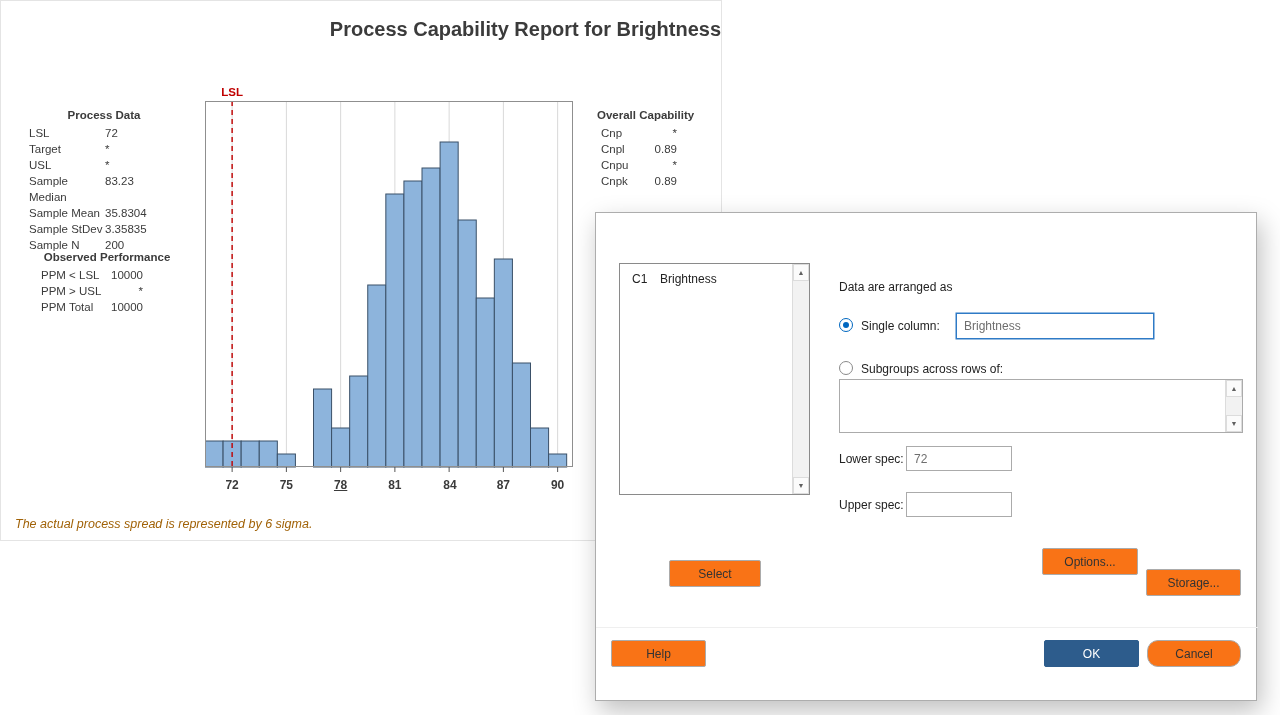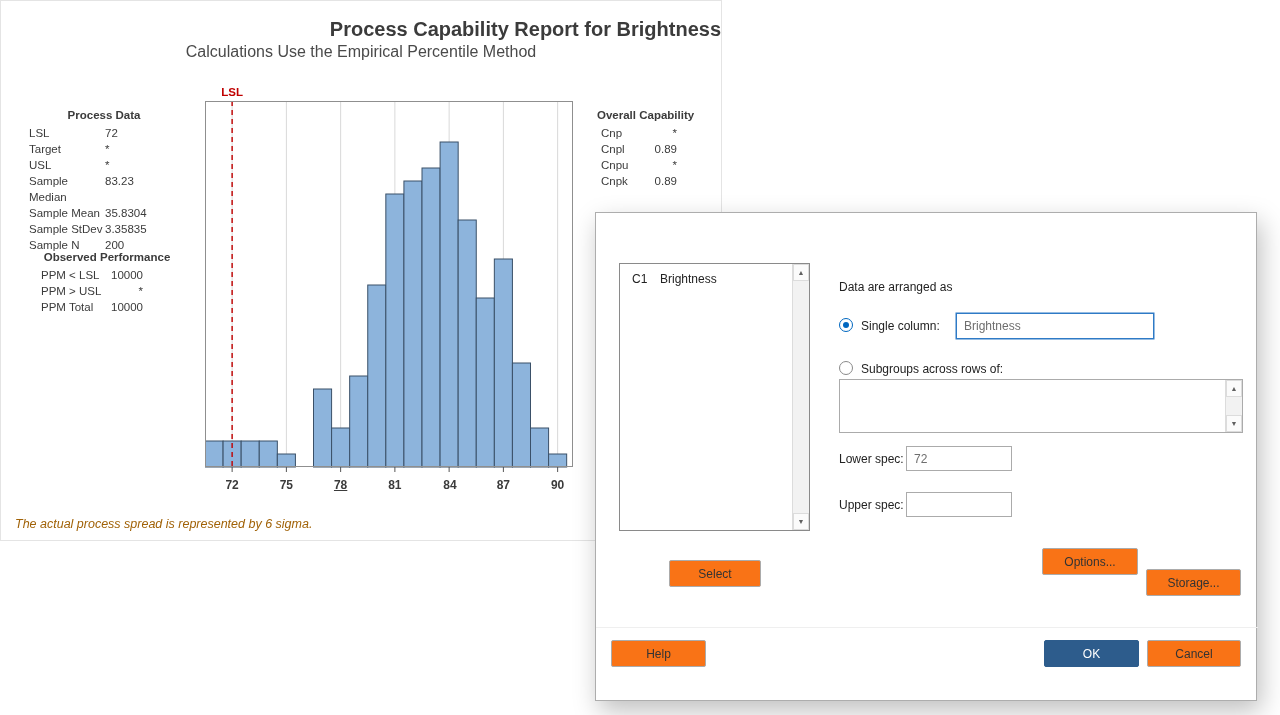--- a/index.html
+++ b/index.html
@@ -43,42 +43,42 @@
   
   .dialog { position:absolute; left:595px; top:212px; width:662px; height:489px;
             background:#fff; border:1px solid #adadad; font-size:12px; color:#222;
             box-shadow:4px 10px 24px rgba(0,0,0,.25); }
   .titlebar { position:absolute; left:0; top:0; width:100%; height:27px;
               background:#fff; border-bottom:1px solid #f0f0f0; }
   .dialog-title { position:absolute; left:11px; top:7px; color:#1a1a1a; }
   .close-btn { position:absolute; right:6px; top:4px; width:24px; height:20px;
                text-align:center; line-height:20px; font-size:12px; color:#333; cursor:pointer; }
 
-  .listbox { position:absolute; left:23px; top:50px; width:191px; height:268px;
+  .listbox { position:absolute; left:23px; top:50px; width:191px; height:232px;
              border:1px solid #8a8a8a; background:#fff; }
   .list-item { position:absolute; left:0; top:8px; width:calc(100% - 18px);
                padding-left:12px; display:flex; cursor:default; }
   .col-id { width:28px; }
   .vscroll { position:absolute; top:0; right:0; bottom:0; width:17px;
              background:#f2f2f2; border-left:1px solid #dcdcdc; }
   .scroll-btn { position:absolute; left:0; width:16px; height:17px; background:#fbfbfb;
                 border:1px solid #dcdcdc; color:#606060; font-size:7px; text-align:center;
                 line-height:15px; cursor:pointer; }
   .scroll-btn.up { top:0; }
   .scroll-btn.down { bottom:0; }
 
   .btn { position:absolute; background:#f97316; border:1px solid #ababab; border-radius:2px;
          font-size:12px; color:#333; text-align:center; font-family:inherit; cursor:pointer; }
   .select-btn { left:73px; top:347px; width:92px; height:27px; }
   .options-btn { left:446px; top:335px; width:96px; height:27px; }
   .storage-btn { left:550px; top:322px; width:95px; height:27px;margin-top:34px; }
   .help-btn { left:15px; top:427px; width:95px; height:27px; }
   .ok-btn { left:448px; top:427px; width:95px; height:27px;
             background:var(--accent-blue); border-color:var(--accent-blue); color:#fff; }
-  .cancel-btn { left:551px; top:427px; width:94px; height:27px; }
+  .cancel-btn { left:551px; top:427px; width:94px; height:27px;border-radius:11px; }
 
   .group-label { position:absolute; left:243px; top:67px; }
   .radio { position:absolute; width:14px; height:14px; border:1px solid #8a8a8a;
            border-radius:50%; background:#fff; cursor:pointer; }
   .radio.checked { border-color:var(--radio-blue); }
   .radio.checked::after { content:""; position:absolute; left:3px; top:3px; width:6px;
                           height:6px; border-radius:50%; background:var(--radio-blue); }
   .radio1 { left:243px; top:105px; }
   .radio1-label { position:absolute; left:265px; top:106px; cursor:pointer; }
   .radio2 { left:243px; top:148px; }
@@ -97,21 +97,20 @@
   .upper-input { left:310px; top:279px; width:106px; height:25px; }
   .separator { position:absolute; left:0; top:414px; width:662px; height:1px; background:#efefef; }
 </style>
 </head>
 <body>
 
 <div class="canvas">
 
   <section class="report-card">
     <div class="report-title">Process Capability Report for Brightness</div>
-    <div class="report-subtitle">Calculations Use the Empirical Percentile Method</div>
 
     <div class="stat-panel process-panel">
       <div class="panel-title">Process Data</div>
       <div class="stat-row">
         <span class="lbl">LSL</span>
         <span class="val">72</span>
       </div>
       <div class="stat-row">
         <span class="lbl">Target</span>
         <span class="val">*</span>

